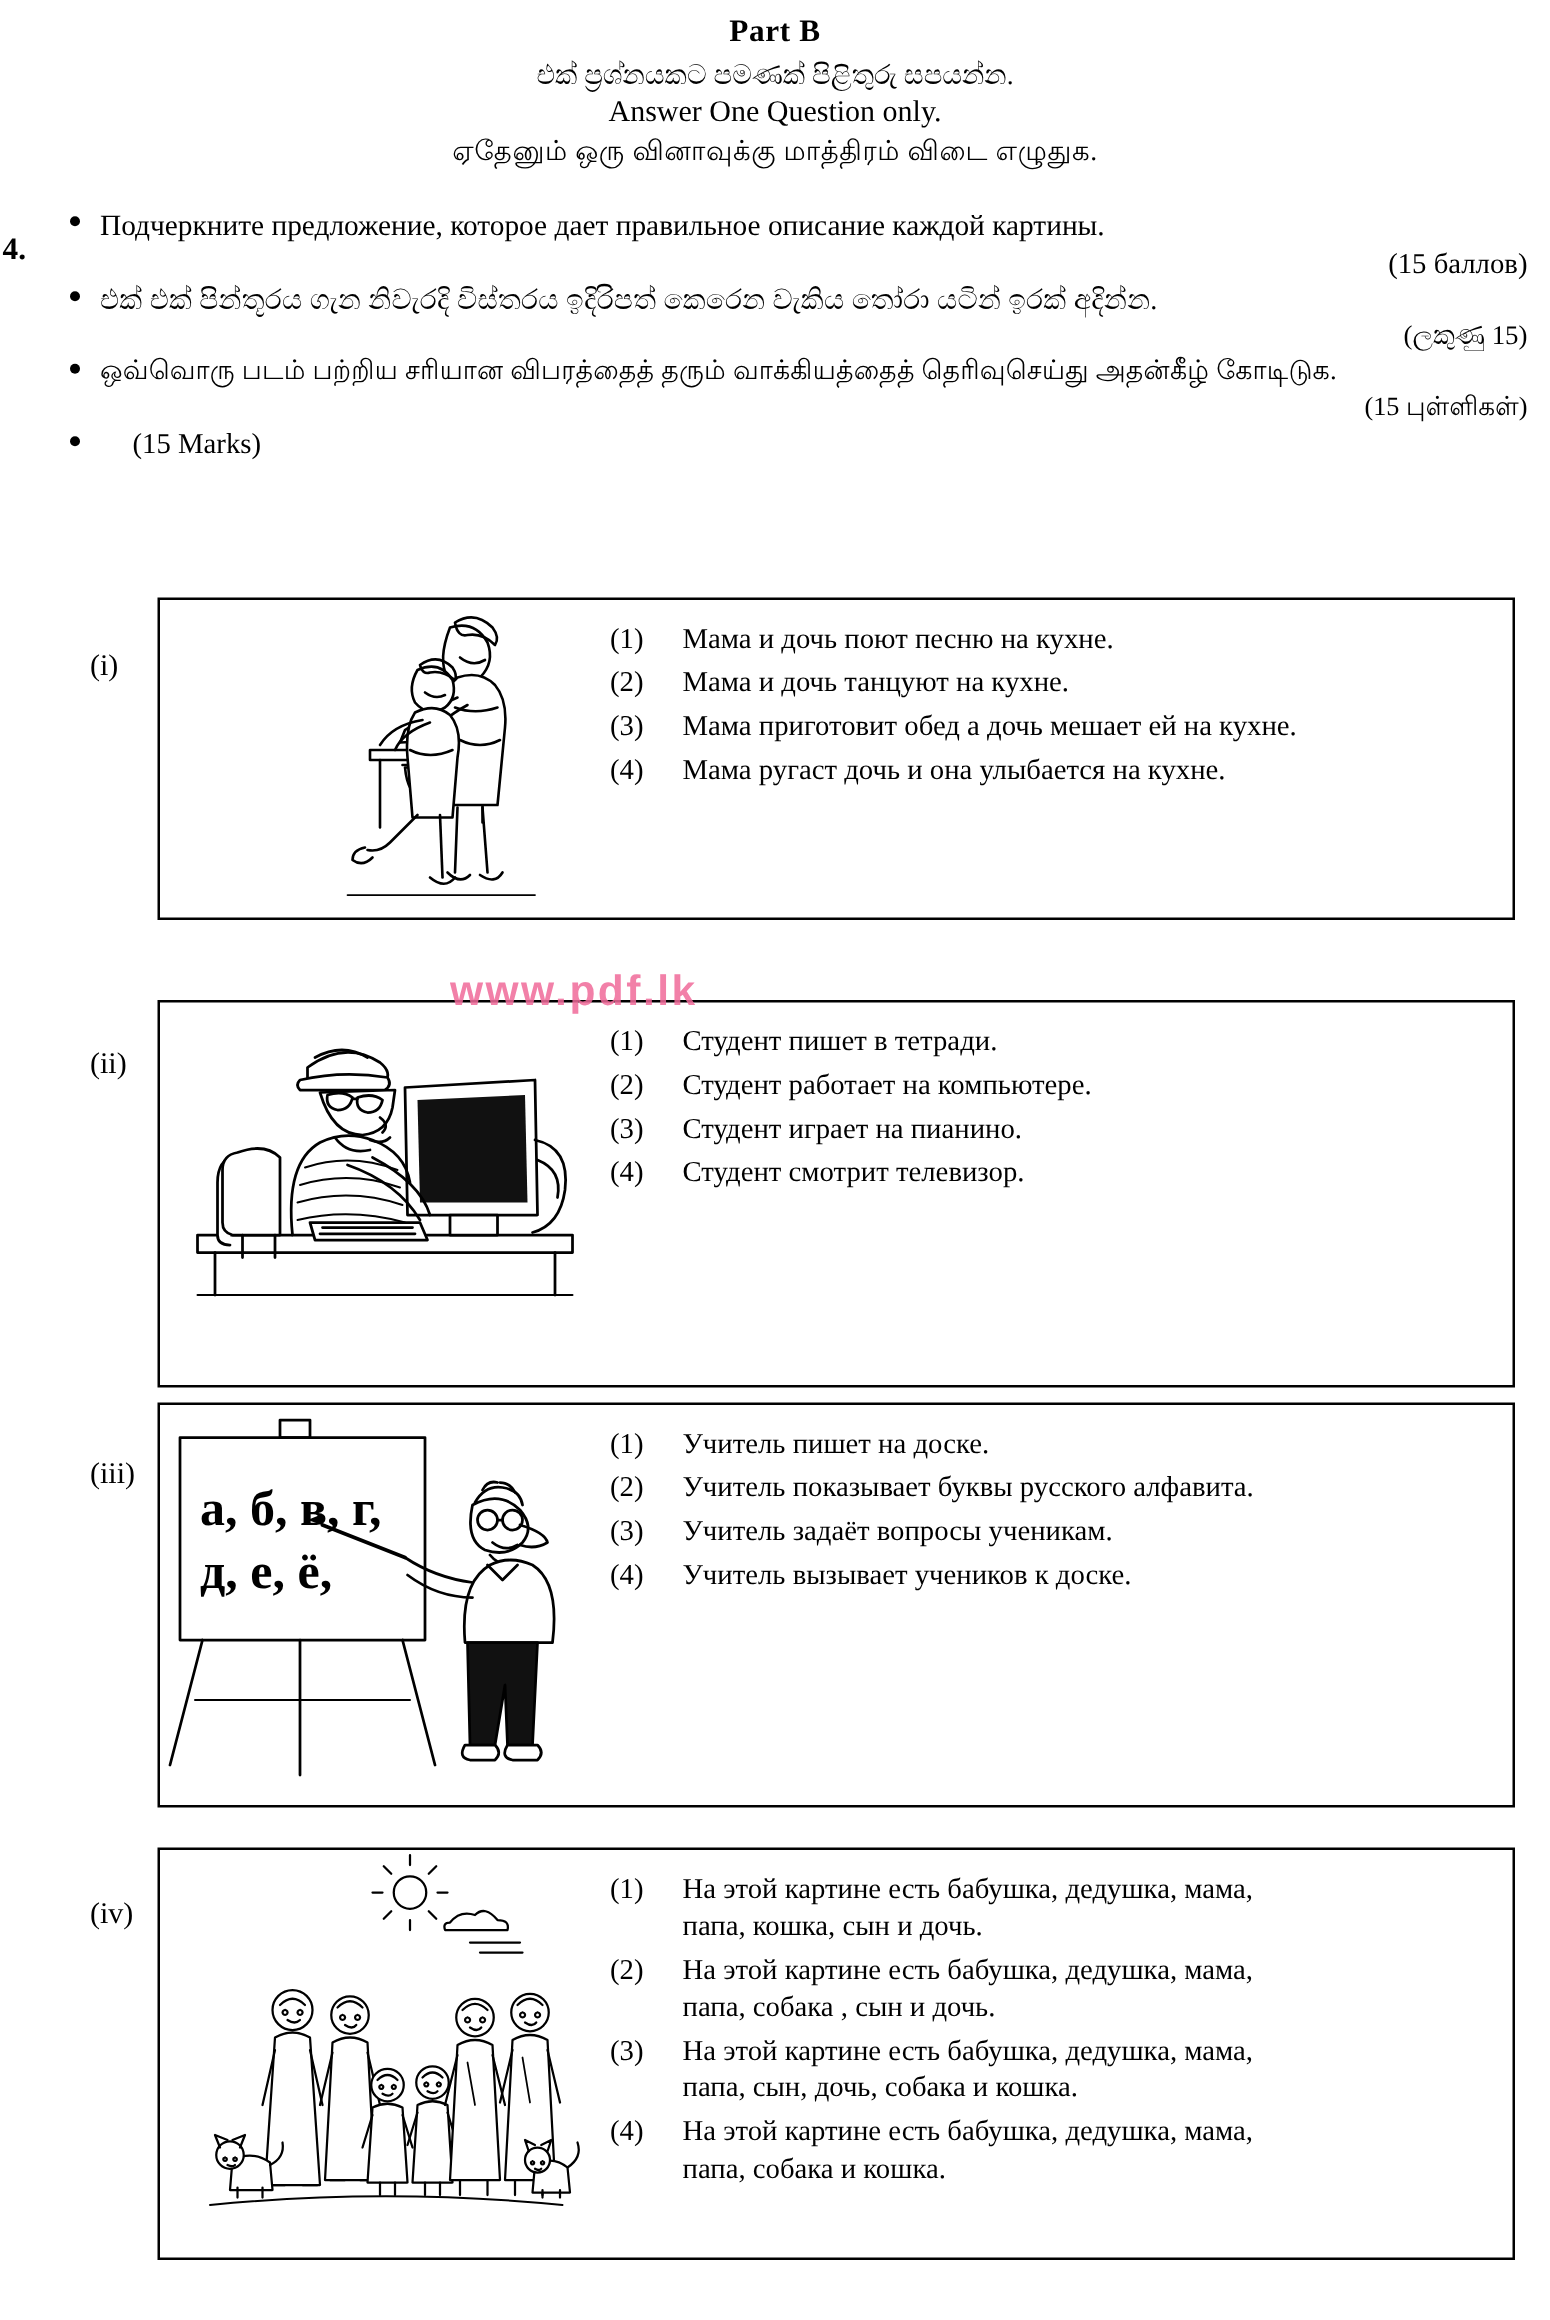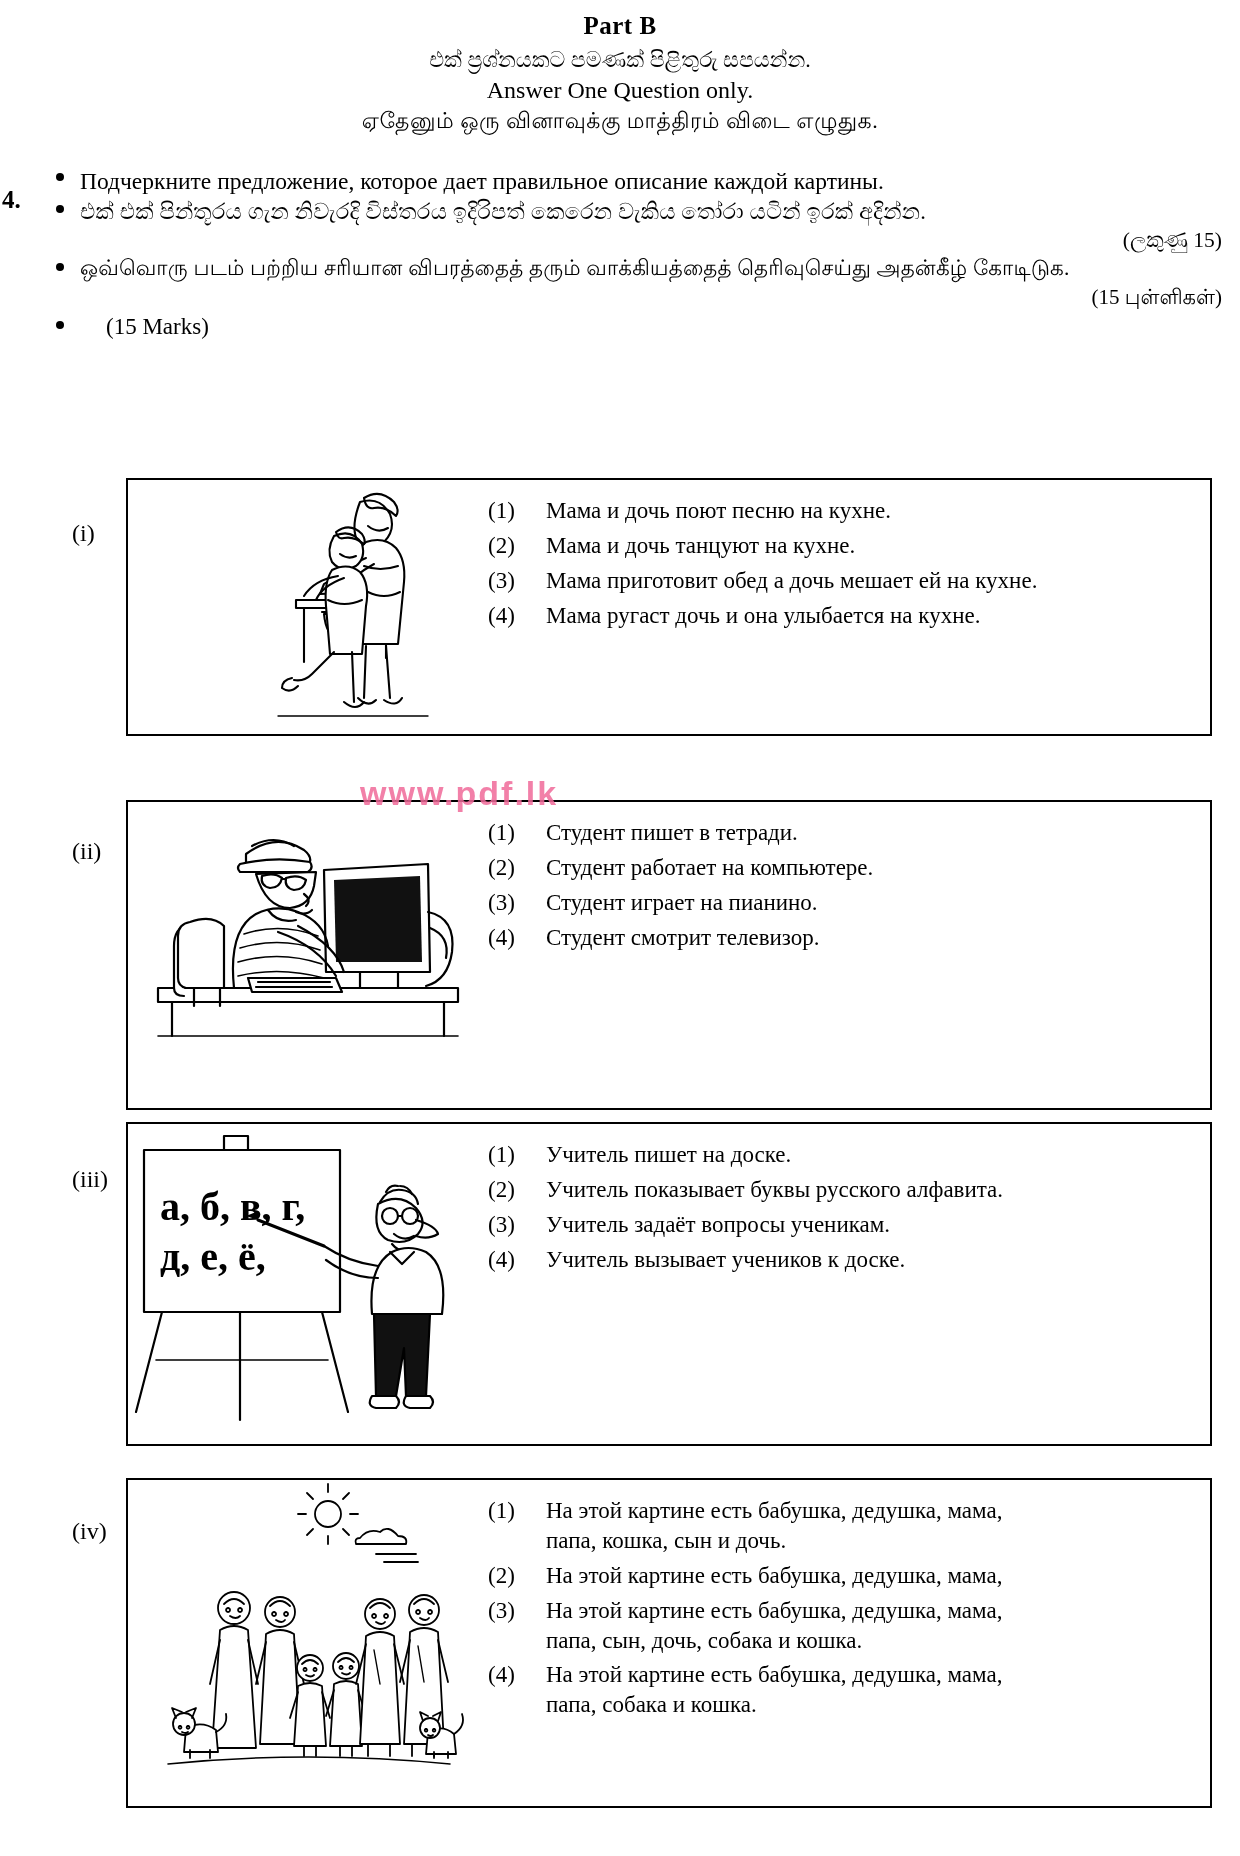--- a/index.html
+++ b/index.html
@@ -185,20 +185,21 @@
     <div class="hdr-tamil">ஏதேனும் ஒரு வினாவுக்கு மாத்திரம் விடை எழுதுக.</div>
   </div>
 
   <div class="qnum">4.</div>
 
   <div class="instructions">
 
     <div class="ins-row">
       <span class="bullet"></span>
       <span class="ins-text">Подчеркните предложение, которое дает правильное описание каждой картины.</span>
+      <span class="marks">(15 баллов)</span>
     </div>
 
     <div class="ins-row">
       <span class="bullet"></span>
       <span class="ins-text sinhala">එක් එක් පින්තූරය ගැන නිවැරදි විස්තරය ඉදිරිපත් කෙරෙන වැකිය තෝරා යටින් ඉරක් අදින්න.</span>
       <span class="marks sinhala">(ලකුණු 15)</span>
     </div>
 
     <div class="ins-row">
       <span class="bullet"></span>
@@ -522,20 +523,21 @@
           <span class="opt-num">(1)</span>
           <span class="opt-txt">
               <span class="cont">На этой картине есть бабушка, дедушка, мама,</span>
               <span class="cont">папа, кошка, сын и дочь.</span>
             </span>
         </div>
         <div class="opt-row">
           <span class="opt-num">(2)</span>
           <span class="opt-txt">
               <span class="cont">На этой картине есть бабушка, дедушка, мама,</span>
+              <span class="cont">папа, собака , сын и дочь.</span>
             </span>
         </div>
         <div class="opt-row">
           <span class="opt-num">(3)</span>
           <span class="opt-txt">
               <span class="cont">На этой картине есть бабушка, дедушка, мама,</span>
               <span class="cont">папа, сын, дочь, собака и кошка.</span>
             </span>
         </div>
         <div class="opt-row">

